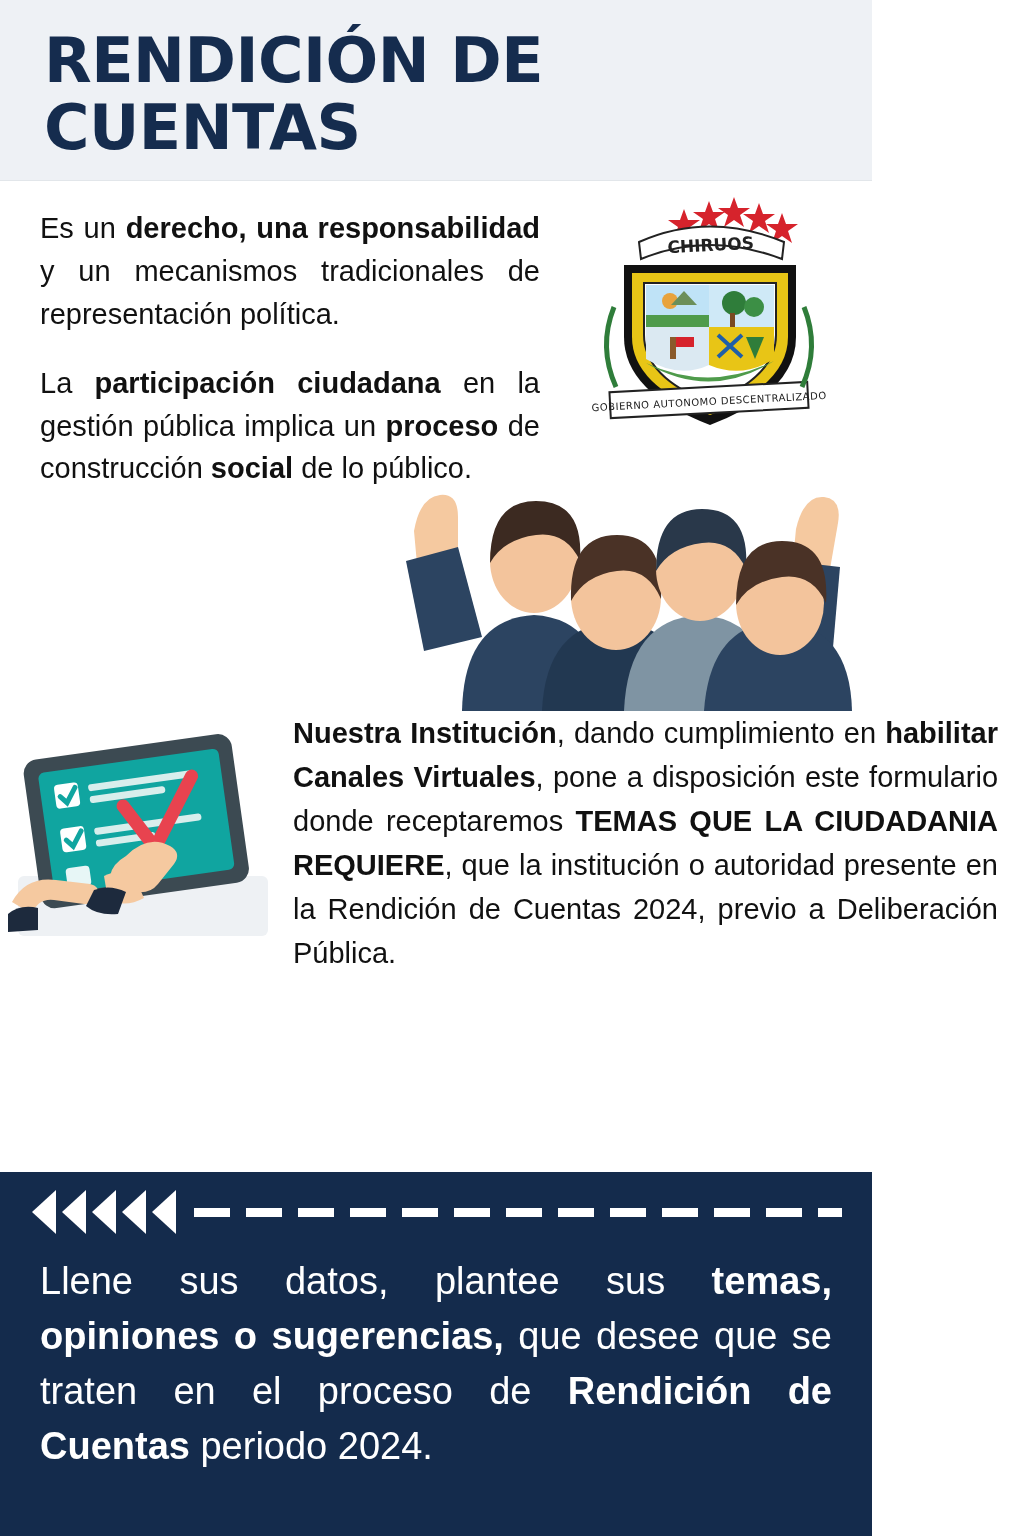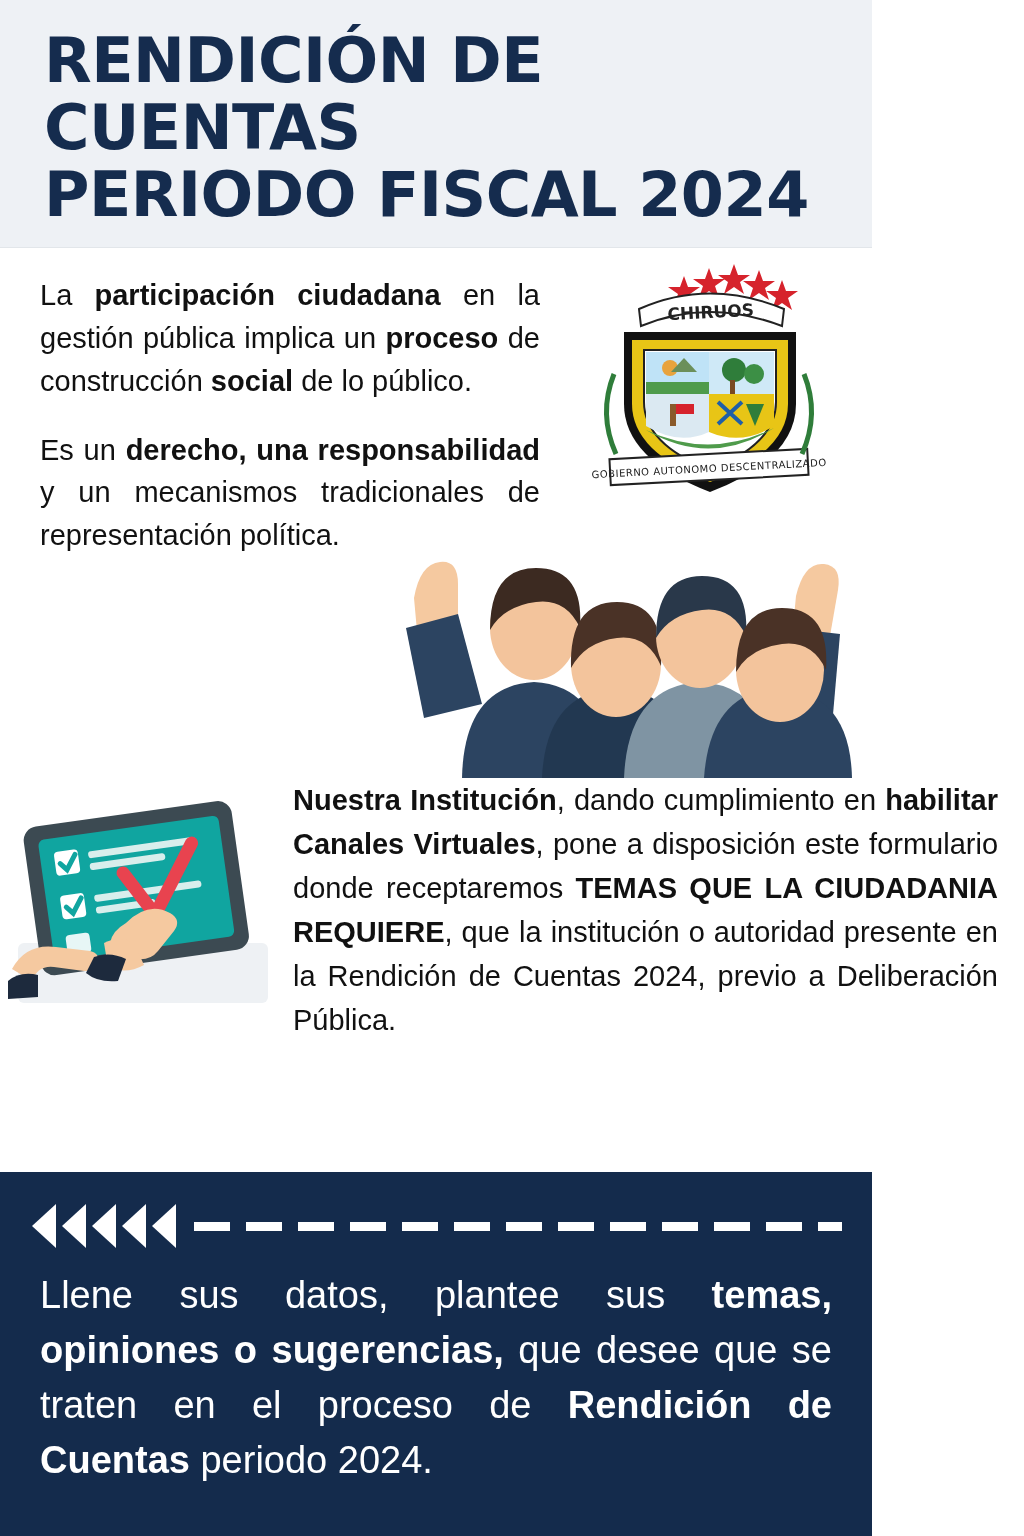--- a/index.html
+++ b/index.html
@@ -94,21 +94,21 @@
     font-size: 29px;
     line-height: 1.52;
     text-align: justify;
   }
   .second b { font-weight: 700; }
   .second .caps { font-weight: 700; }
 
   
   .footer {
     background: #142b4c;
-    padding: 26px 24px 30px 24px;
+    padding: 12px 24px 30px 24px;
     height: 364px;
   }
   .divider {
     display: flex;
     align-items: center;
     margin: 6px 0 14px 8px;
   }
   .chev {
     width: 0; height: 0;
     border-top: 22px solid transparent;
@@ -134,21 +134,20 @@
   .footer-text b { font-weight: 700; }
 </style>
 </head>
 <body>
 
 <div class="page">
 
   <div class="header">
     <h1>
       <span>RENDICIÓN DE CUENTAS</span><br>
-      <span>PERIODO FISCAL 2024</span>
     </h1>
   </div>
 
   <div class="body">
 
     <div class="crest">
       <svg viewBox="0 0 250 260" width="250" height="260">
 
         <g fill="#d6232c">
           <polygon points="100,22 104,33 116,33 106,40 110,52 100,45 90,52 94,40 84,33 96,33"></polygon>
@@ -183,22 +182,22 @@
 
         <path d="M26,200 L224,200 L224,226 L26,226 Z" fill="#ffffff" stroke="#222" stroke-width="2" transform="rotate(-3 125 213)"></path>
         <text x="125" y="218" font-size="10" letter-spacing="0.5" font-family="DejaVu Sans, sans-serif" text-anchor="middle" fill="#222" transform="rotate(-3 125 213)">GOBIERNO AUTONOMO DESCENTRALIZADO</text>
 
         <path d="M30,120 Q14,160 32,200" stroke="#2f7d3a" stroke-width="5" fill="none"></path>
         <path d="M220,120 Q236,160 218,200" stroke="#2f7d3a" stroke-width="5" fill="none"></path>
       </svg>
     </div>
 
     <div class="intro">
+      <p><span>Es un </span><b>derecho, una responsabilidad</b><span> y un mecanismos tradicionales de representación política.</span></p>
       <p><span>La </span><b>participación ciudadana</b><span> en la gestión pública implica un </span><b>proceso</b><span> de construcción </span><b>social</b><span> de lo público.</span></p>
-      <p><span>Es un </span><b>derecho, una responsabilidad</b><span> y un mecanismos tradicionales de representación política.</span></p>
     </div>
 
     <div class="crowd">
       <svg viewBox="0 0 470 300" width="470" height="300">
 
         <path d="M22,120 q6,-34 26,-36 q18,-2 18,22 l0,48 l-40,10 z" fill="#f5c9a0"></path>
         <path d="M14,150 l52,-14 l24,90 l-58,14 z" fill="#2c4461"></path>
 
         <path d="M404,118 q8,-34 28,-32 q18,2 14,26 l-8,46 l-38,2 z" fill="#f5c9a0"></path>
         <path d="M396,150 l52,6 l-8,92 l-56,-6 z" fill="#2c4461"></path>

